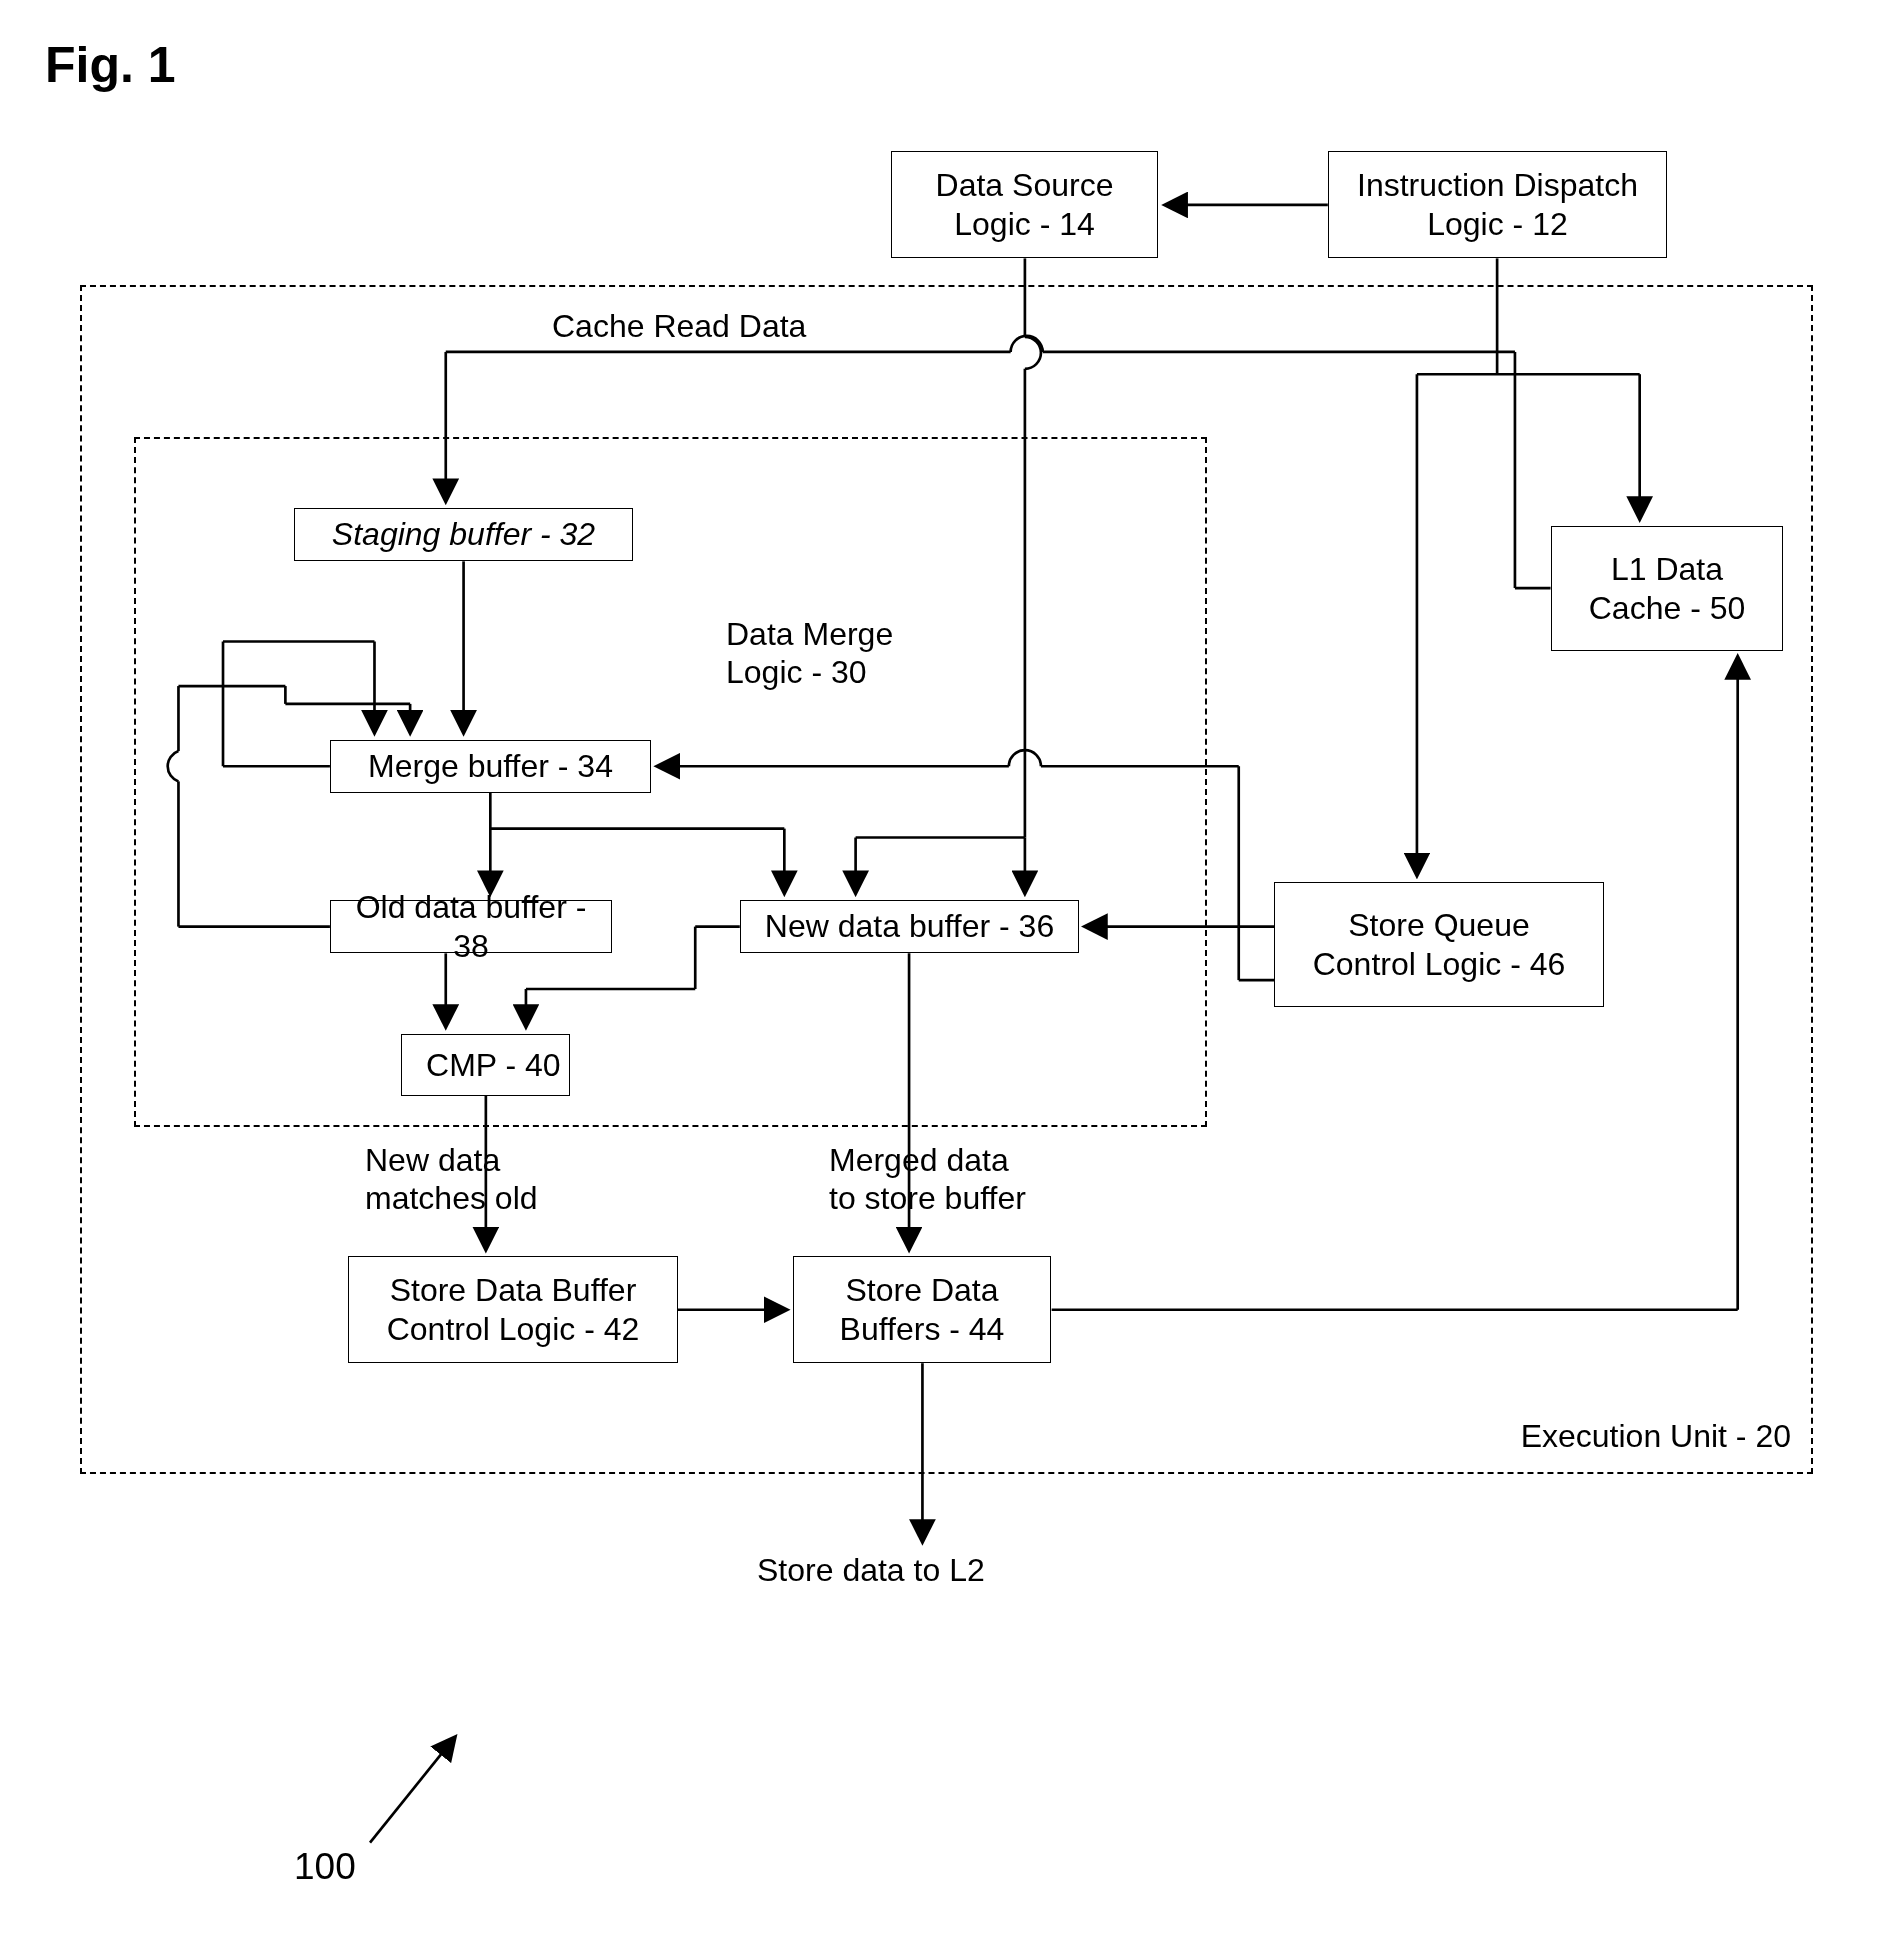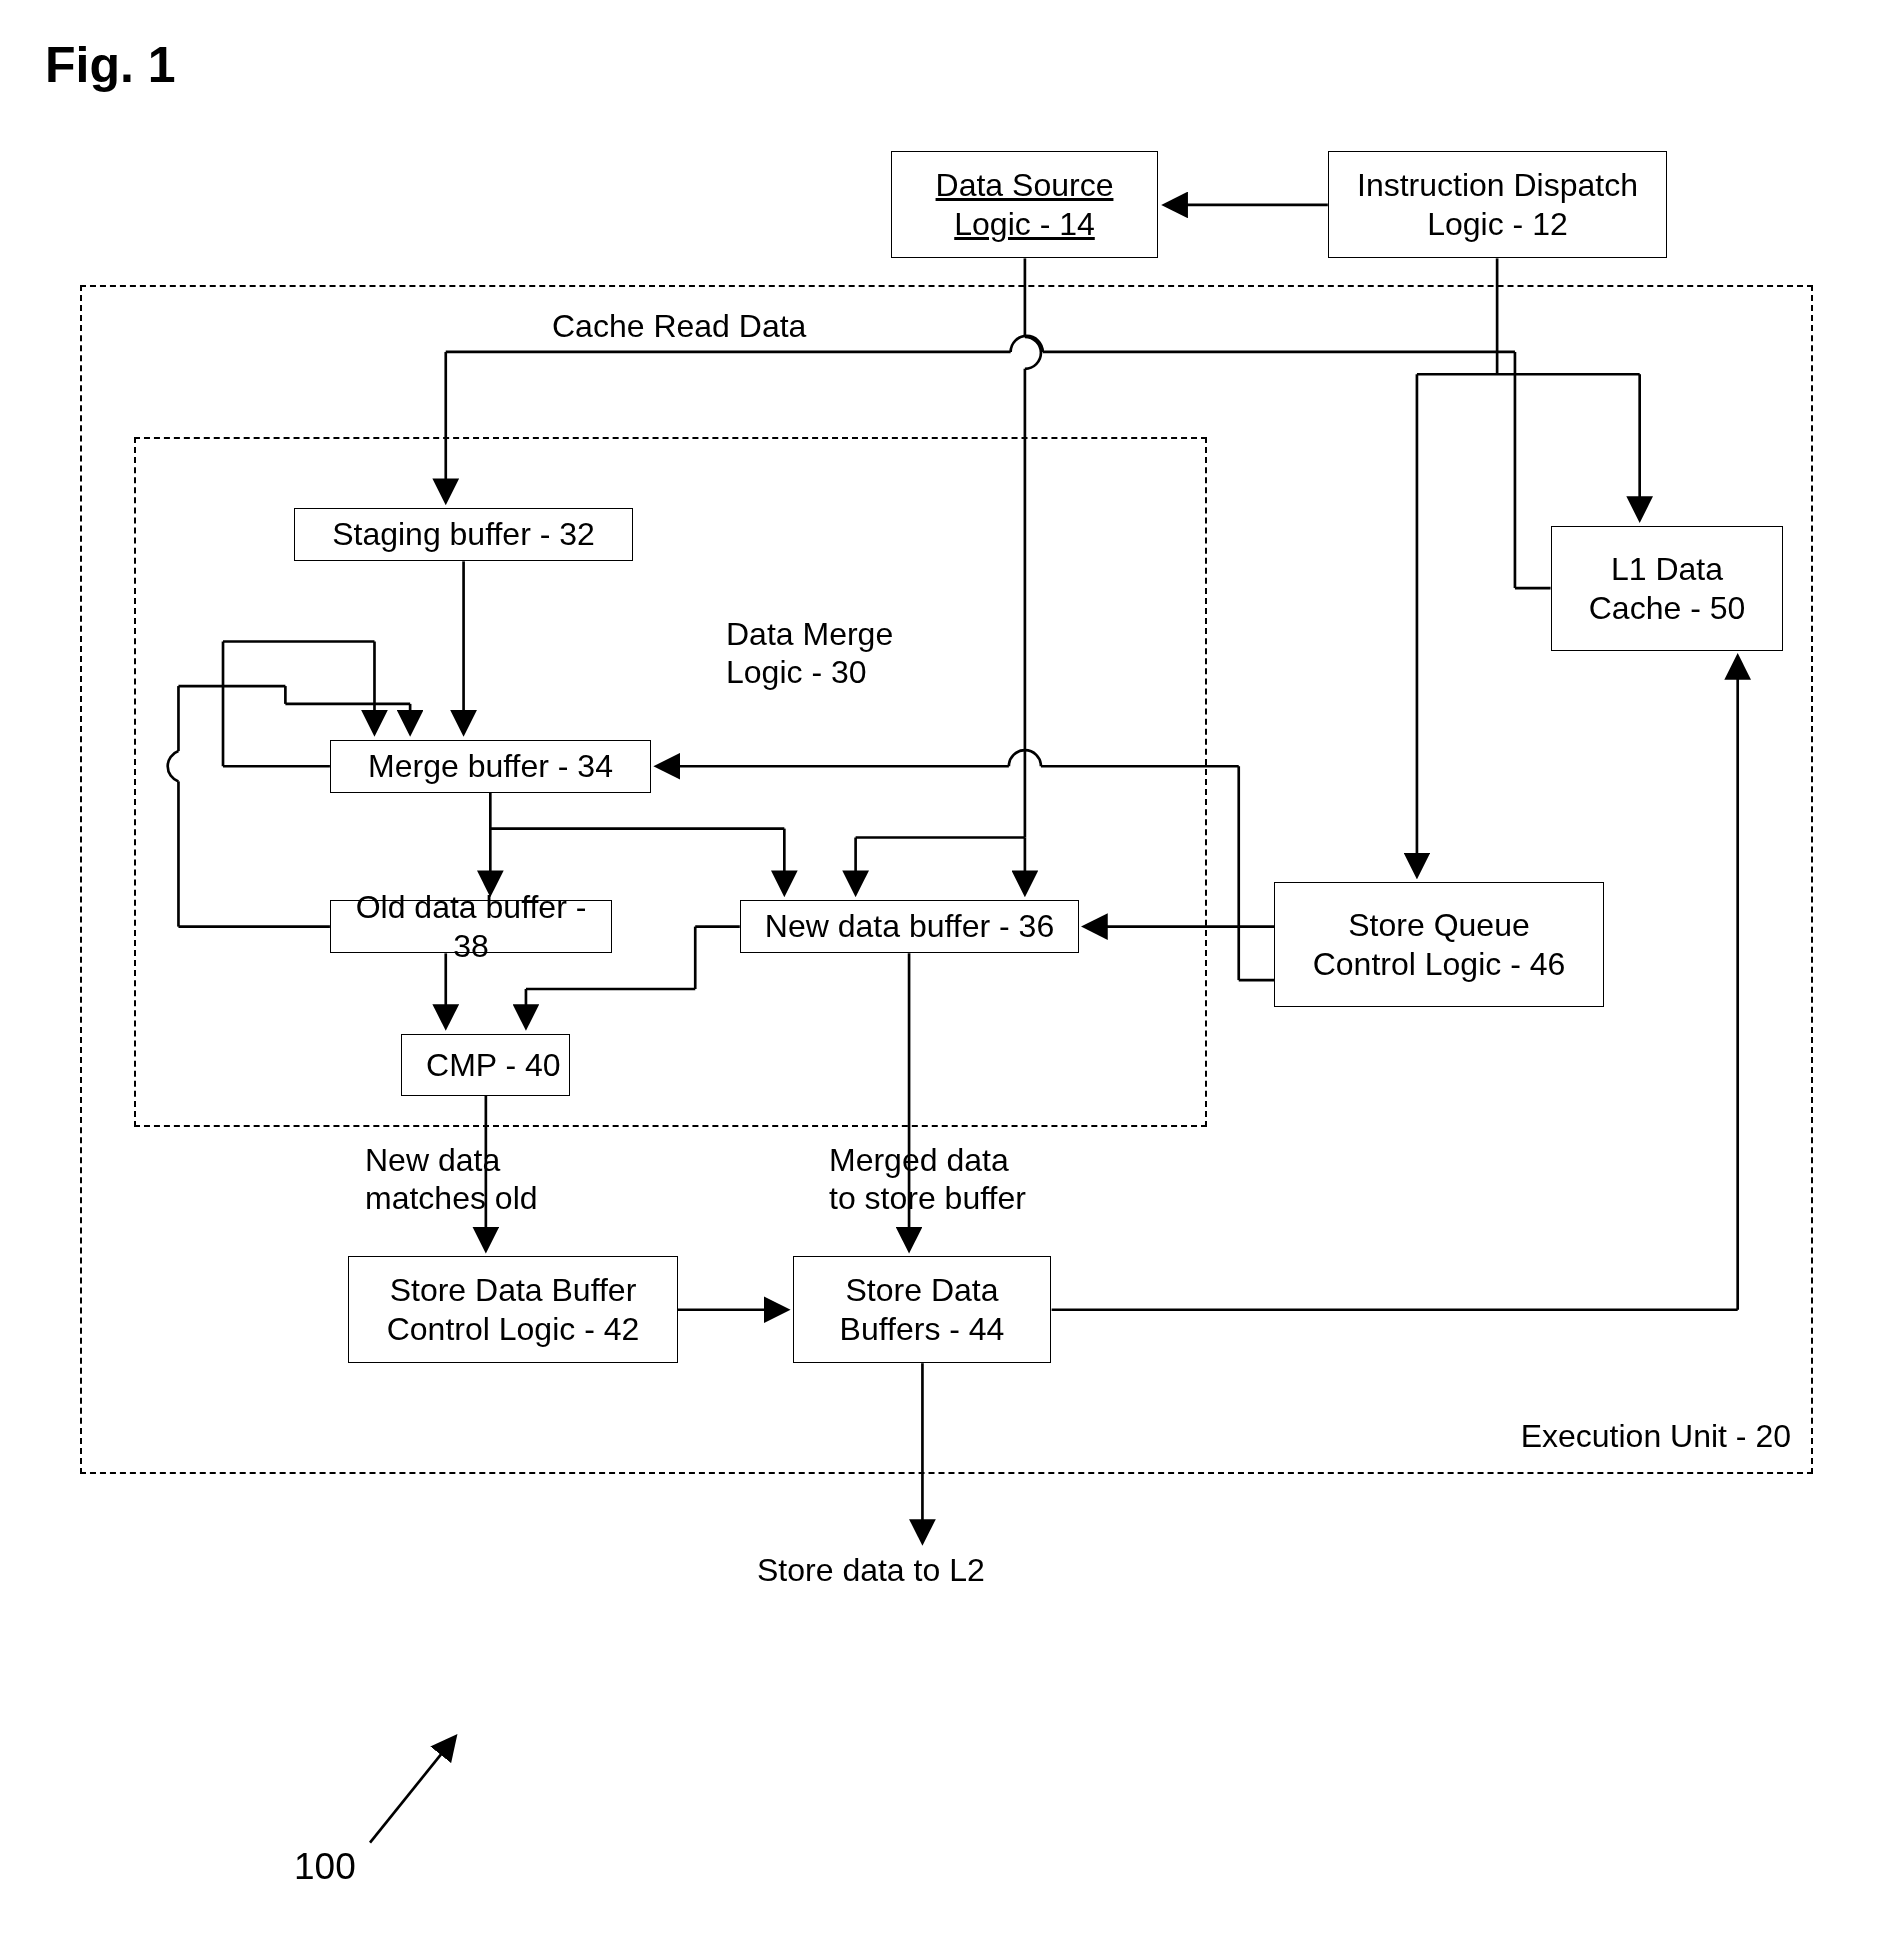--- a/index.html
+++ b/index.html
@@ -58,36 +58,36 @@
     pointer-events: none;
   }
 </style>
 </head>
 <body>
 
 <div class="page">
 
   <div class="fig-title">Fig. 1</div>
 
-  <div class="box" style="left:891px; top:151px; width:267px; height:107px; white-space:pre-line;text-decoration:underline;">Data Source
+  <div class="box" style="left:891px; top:151px; width:267px; height:107px; white-space:pre-line;">Data Source
 Logic - 14</div>
 
   <div class="box" style="left:1328px; top:151px; width:339px; height:107px; white-space:pre-line;">Instruction Dispatch
 Logic - 12</div>
 
   <div class="dashed-box" style="left:80px; top:285px; width:1729px; height:1185px;"></div>
   <div class="label" style="left:1470px; top:1417px; width:321px; text-align:right;">Execution Unit - 20</div>
 
   <div class="label" style="left:552px; top:307px; width:321px;">Cache Read Data</div>
 
   <div class="dashdot-box" style="left:134px; top:437px; width:1069px; height:686px;"></div>
   <div class="label" style="left:726px; top:615px; width:232px; white-space:pre-line;">Data Merge
 Logic - 30</div>
 
-  <div class="box" style="left:294px; top:508px; width:339px; height:53px;">Staging buffer - 32</div>
+  <div class="box" style="left:294px; top:508px; width:339px; height:53px;font-style:italic;">Staging buffer - 32</div>
 
   <div class="box" style="left:330px; top:740px; width:321px; height:53px;">Merge buffer - 34</div>
 
   <div class="box" style="left:330px; top:900px; width:282px; height:53px;">Old data buffer - 38</div>
 
   <div class="box" style="left:740px; top:900px; width:339px; height:53px;">New data buffer - 36</div>
 
   <div class="box" style="left:401px; top:1034px; width:169px; height:62px;padding-left:21px;">CMP - 40</div>
 
   <div class="box" style="left:1551px; top:526px; width:232px; height:125px; white-space:pre-line;">L1 Data

